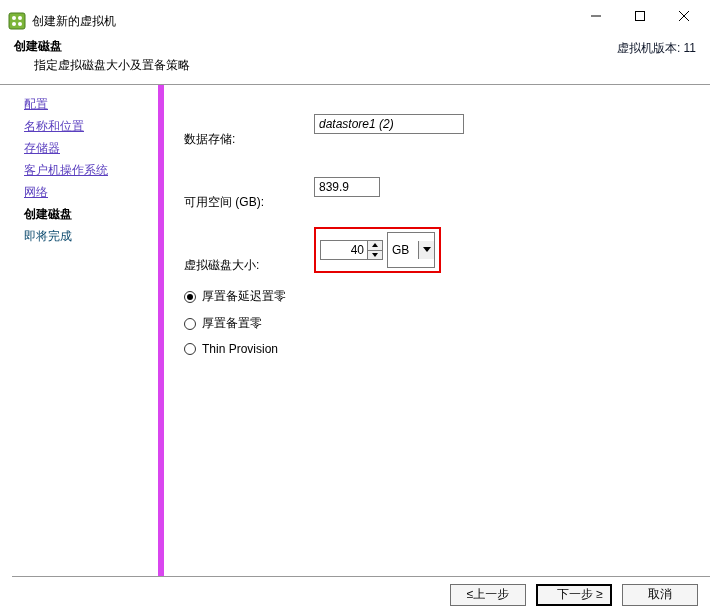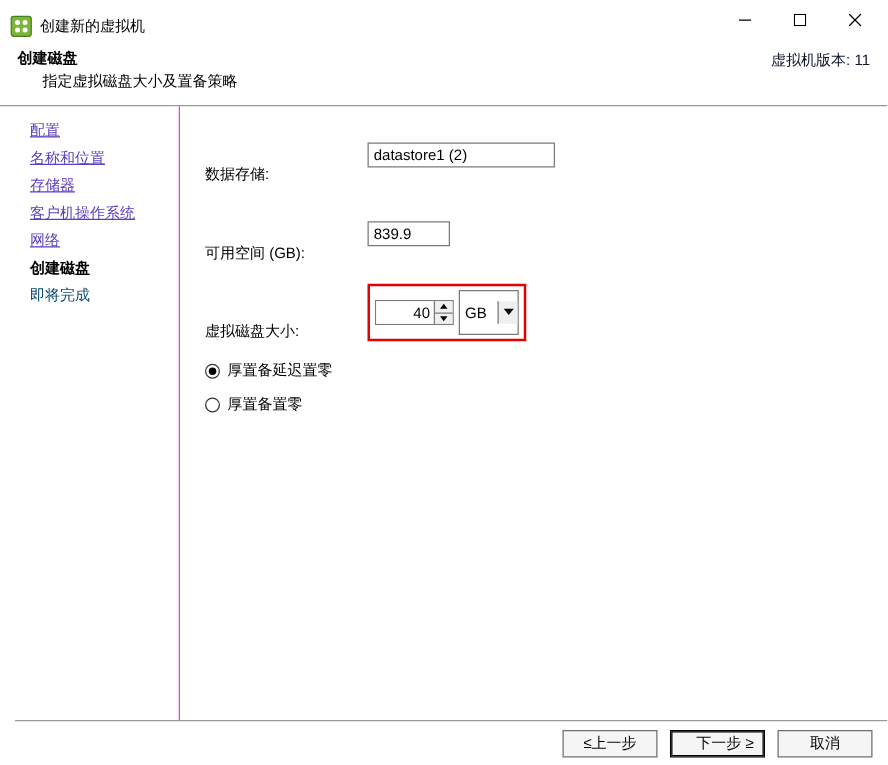--- a/index.html
+++ b/index.html
@@ -41,22 +41,22 @@
   }
   .header-left { flex: 1; }
   .header-left .h1 { font-weight: bold; font-size: 12px; }
   .header-left .h2 { margin-left: 20px; margin-top: 2px; font-size: 12px; }
   .header-right { font-size: 12px; color: #0f172a; padding-top: 2px; }
   .body-area {
     display: flex;
     height: 500px;
   }
   .sidebar {
-    width: 144px;
-    border-right: 1px solid #d946ef;
+    width: 164px;
+    border-right: 6px solid #d946ef;
     padding: 10px 0 10px 24px;
   }
   .sidebar .step {
     color: #5a3fbf;
     text-decoration: underline;
     margin-bottom: 4px;
     cursor: pointer;
     line-height: 1.5;
     display: block;
   }
@@ -86,21 +86,21 @@
     margin-top: 32px;
   }
   .val-display {
     border: 1px solid #7a7a7a;
     background: #fff;
     height: 20px;
     line-height: 18px;
     padding: 0 4px;
     font-size: 12px;
   }
-  .val-display.ds { width: 150px; }
+  .val-display.ds { width: 150px; font-style: italic; }
   .val-display.avail { width: 66px; text-align: left; }
   .highlight-box {
     border: 2px solid #e60000;
     padding: 3px 4px 3px 4px;
     display: inline-flex;
     align-items: center;
     gap: 4px;
   }
   .spinner {
     display: inline-flex;
@@ -282,20 +282,24 @@
 
     <div class="radio-group">
       <div class="radio-row checked">
         <span class="rdot"></span>
         <span>厚置备延迟置零</span>
       </div>
       <div class="radio-row">
         <span class="rdot"></span>
         <span>厚置备置零</span>
       </div>
+      <div class="radio-row">
+        <span class="rdot"></span>
+        <span>Thin Provision</span>
+      </div>
     </div>
 
   </div>
 </div>
 
 <div class="footer">
   <button class="btn">≤上一步</button>
   <button class="btn default">下一步 ≥</button>
   <button class="btn">取消</button>
 </div>

